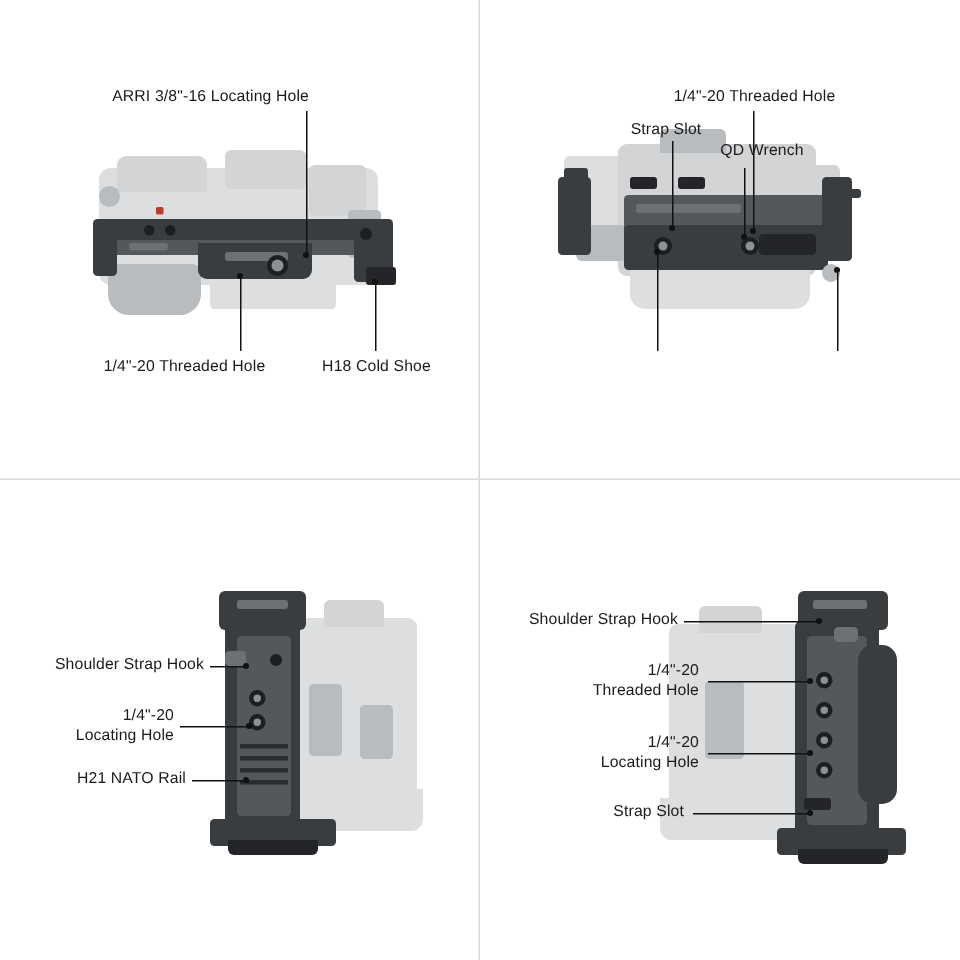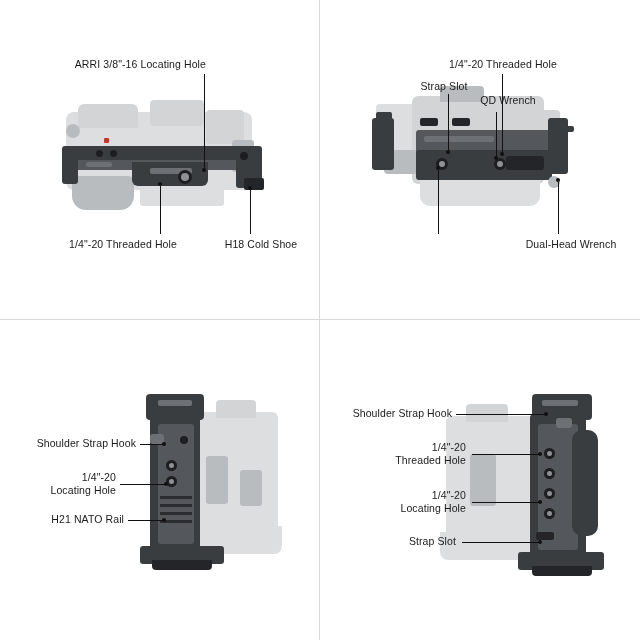--- a/index.html
+++ b/index.html
@@ -173,21 +173,21 @@
     <div class="dot" style="left:202px; top:168px;"></div>
 
     <div class="leader v" style="left:160px; top:186px; height:48px;"></div>
     <div class="dot" style="left:158px; top:182px;"></div>
 
     <div class="leader v" style="left:250px; top:190px; height:44px;"></div>
     <div class="dot" style="left:248px; top:186px;"></div>
 
     <div class="label right" style="left:54px; top:58px; width:152px;">ARRI 3/8"-16 Locating Hole</div>
     <div class="label center" style="left:48px; top:238px; width:150px;">1/4"-20 Threaded Hole</div>
-    <div class="label center" style="left:208px; top:238px; width:106px;">H18 Cold Shoe</div>
+    <div class="label center" style="left:198px; top:238px; width:106px;">H18 Cold Shoe</div>
   </div>
 
   <div class="quad" id="quad-tr">
 
     <div class="art">
 
       <div class="gray-soft" style="left:56px; top:104px; width:42px; height:58px; border-radius:4px;"></div>
       <div class="gray-body" style="left:92px; top:96px; width:132px; height:88px; border-radius:6px;"></div>
       <div class="gray-dark" style="left:120px; top:86px; width:44px; height:16px; border-radius:4px 4px 0 0;"></div>
       <div class="gray-soft" style="left:100px; top:176px; width:120px; height:30px; border-radius:0 0 10px 10px;"></div>
@@ -226,21 +226,20 @@
 
     <div class="leader v" style="left:118px; top:170px; height:64px;"></div>
     <div class="dot" style="left:116px; top:166px;"></div>
 
     <div class="leader v" style="left:238px; top:182px; height:52px;"></div>
     <div class="dot" style="left:236px; top:178px;"></div>
 
     <div class="label center" style="left:110px; top:58px; width:146px;">1/4"-20 Threaded Hole</div>
     <div class="label center" style="left:76px; top:80px; width:96px;">Strap Slot</div>
     <div class="label center" style="left:142px; top:94px; width:92px;">QD Wrench</div>
-    <div class="label center" style="left:186px; top:238px; width:130px;">Dual-Head Wrench</div>
   </div>
 
   <div class="quad" id="quad-bl">
 
     <div class="art">
 
       <div class="gray-soft" style="left:194px; top:92px; width:84px; height:124px; border-radius:6px;"></div>
       <div class="gray-body" style="left:216px; top:80px; width:40px; height:18px; border-radius:4px 4px 0 0;"></div>
       <div class="gray-dark" style="left:206px; top:136px; width:22px; height:48px; border-radius:3px;"></div>
       <div class="gray-soft" style="left:186px; top:206px; width:96px; height:28px; border-radius:0 0 8px 8px;"></div>

